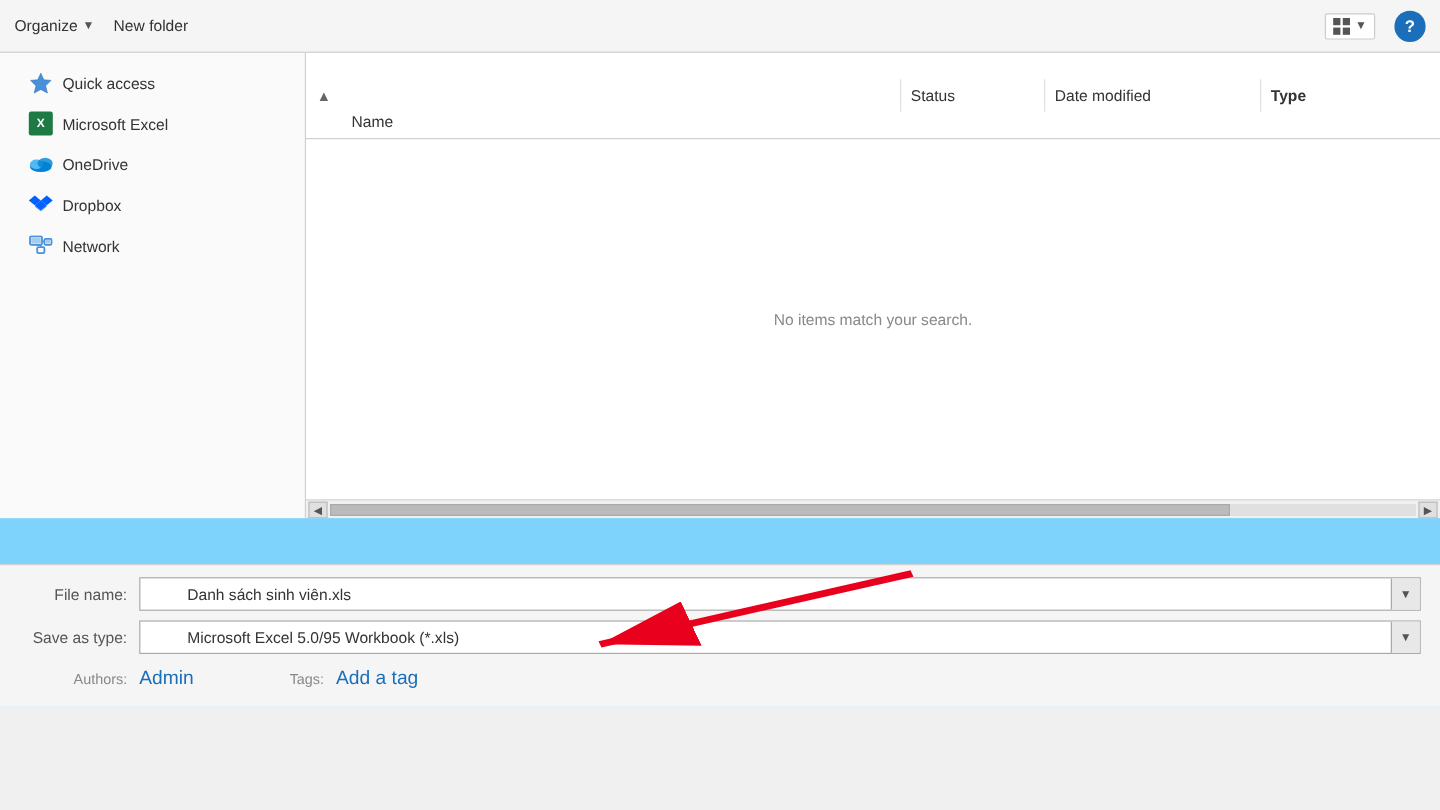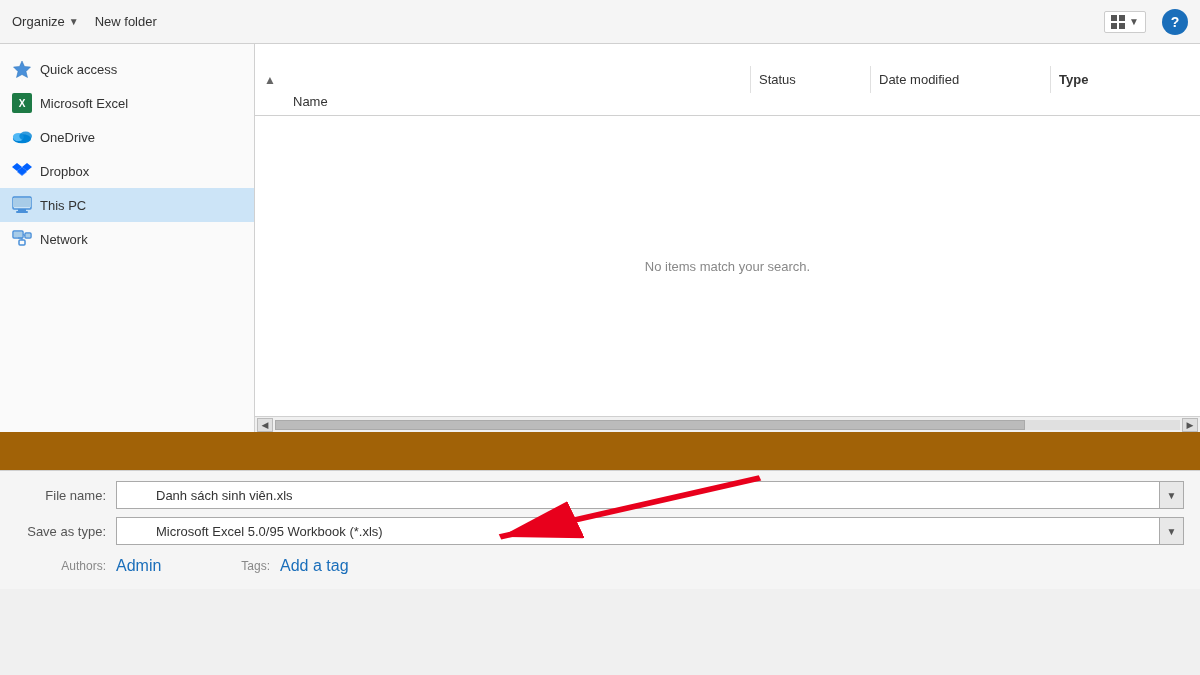--- a/index.html
+++ b/index.html
@@ -8,21 +8,21 @@
       font-size: 13px;
       background: #f0f0f0;
       width: 1200px;
       height: 675px;
       overflow: hidden;
     }
 
     .dialog {
       width: 1200px;
       height: 589px;
-      background: #a16207;
+      background: #7dd3fc;
       display: flex;
       flex-direction: column;
     }
 
     
     .toolbar {
       display: flex;
       align-items: center;
       padding: 6px 12px;
       background: #f5f5f5;
@@ -86,21 +86,21 @@
       display: flex;
       flex: 1;
       overflow: hidden;
     }
 
     
     .sidebar {
       width: 255px;
       background: #fafafa;
       border-right: 1px solid #d0d0d0;
-      padding: 8px 0;
+      padding: 8px 12px;
       overflow-y: auto;
     }
 
     .sidebar-item {
       display: flex;
       align-items: center;
       gap: 8px;
       padding: 7px 12px;
       cursor: pointer;
       color: #333;
@@ -374,31 +374,20 @@
         <div class="icon">
           <svg width="20" height="20" viewBox="0 0 100 100">
             <polygon points="25,10 50,30 75,10 100,30 75,50 50,30 25,50 0,30" fill="#0061ff"></polygon>
             <polygon points="25,50 50,30 75,50 50,70" fill="#0061ff"></polygon>
             <polygon points="25,55 50,75 75,55 50,35" fill="#0061ff" opacity="0.7"></polygon>
           </svg>
         </div>
         <span>Dropbox</span>
       </div>
 
-      <div class="sidebar-item active">
-        <div class="icon">
-          <svg width="20" height="18" viewBox="0 0 20 18">
-            <rect x="1" y="1" width="18" height="12" rx="1" ry="1" fill="none" stroke="#4a90d9" stroke-width="1.5"></rect>
-            <rect x="1" y="2" width="18" height="9" rx="0" ry="0" fill="#a8cce8"></rect>
-            <rect x="6" y="13" width="8" height="2" fill="#4a90d9"></rect>
-            <rect x="4" y="15" width="12" height="2" rx="1" fill="#4a90d9"></rect>
-          </svg>
-        </div>
-        <span>This PC</span>
-      </div>
 
       <div class="sidebar-item">
         <div class="icon">
           <svg width="20" height="18" viewBox="0 0 20 18">
             <rect x="1" y="1" width="10" height="7" rx="1" fill="none" stroke="#4a90d9" stroke-width="1.5"></rect>
             <rect x="2" y="2" width="8" height="5" fill="#a8cce8"></rect>
             <rect x="13" y="3" width="6" height="5" rx="1" fill="none" stroke="#4a90d9" stroke-width="1.5"></rect>
             <rect x="14" y="4" width="4" height="3" fill="#a8cce8"></rect>
             <line x1="11" y1="4.5" x2="13" y2="5.5" stroke="#4a90d9" stroke-width="1"></line>
             <rect x="7" y="10" width="6" height="5" rx="1" fill="none" stroke="#4a90d9" stroke-width="1.5"></rect>

